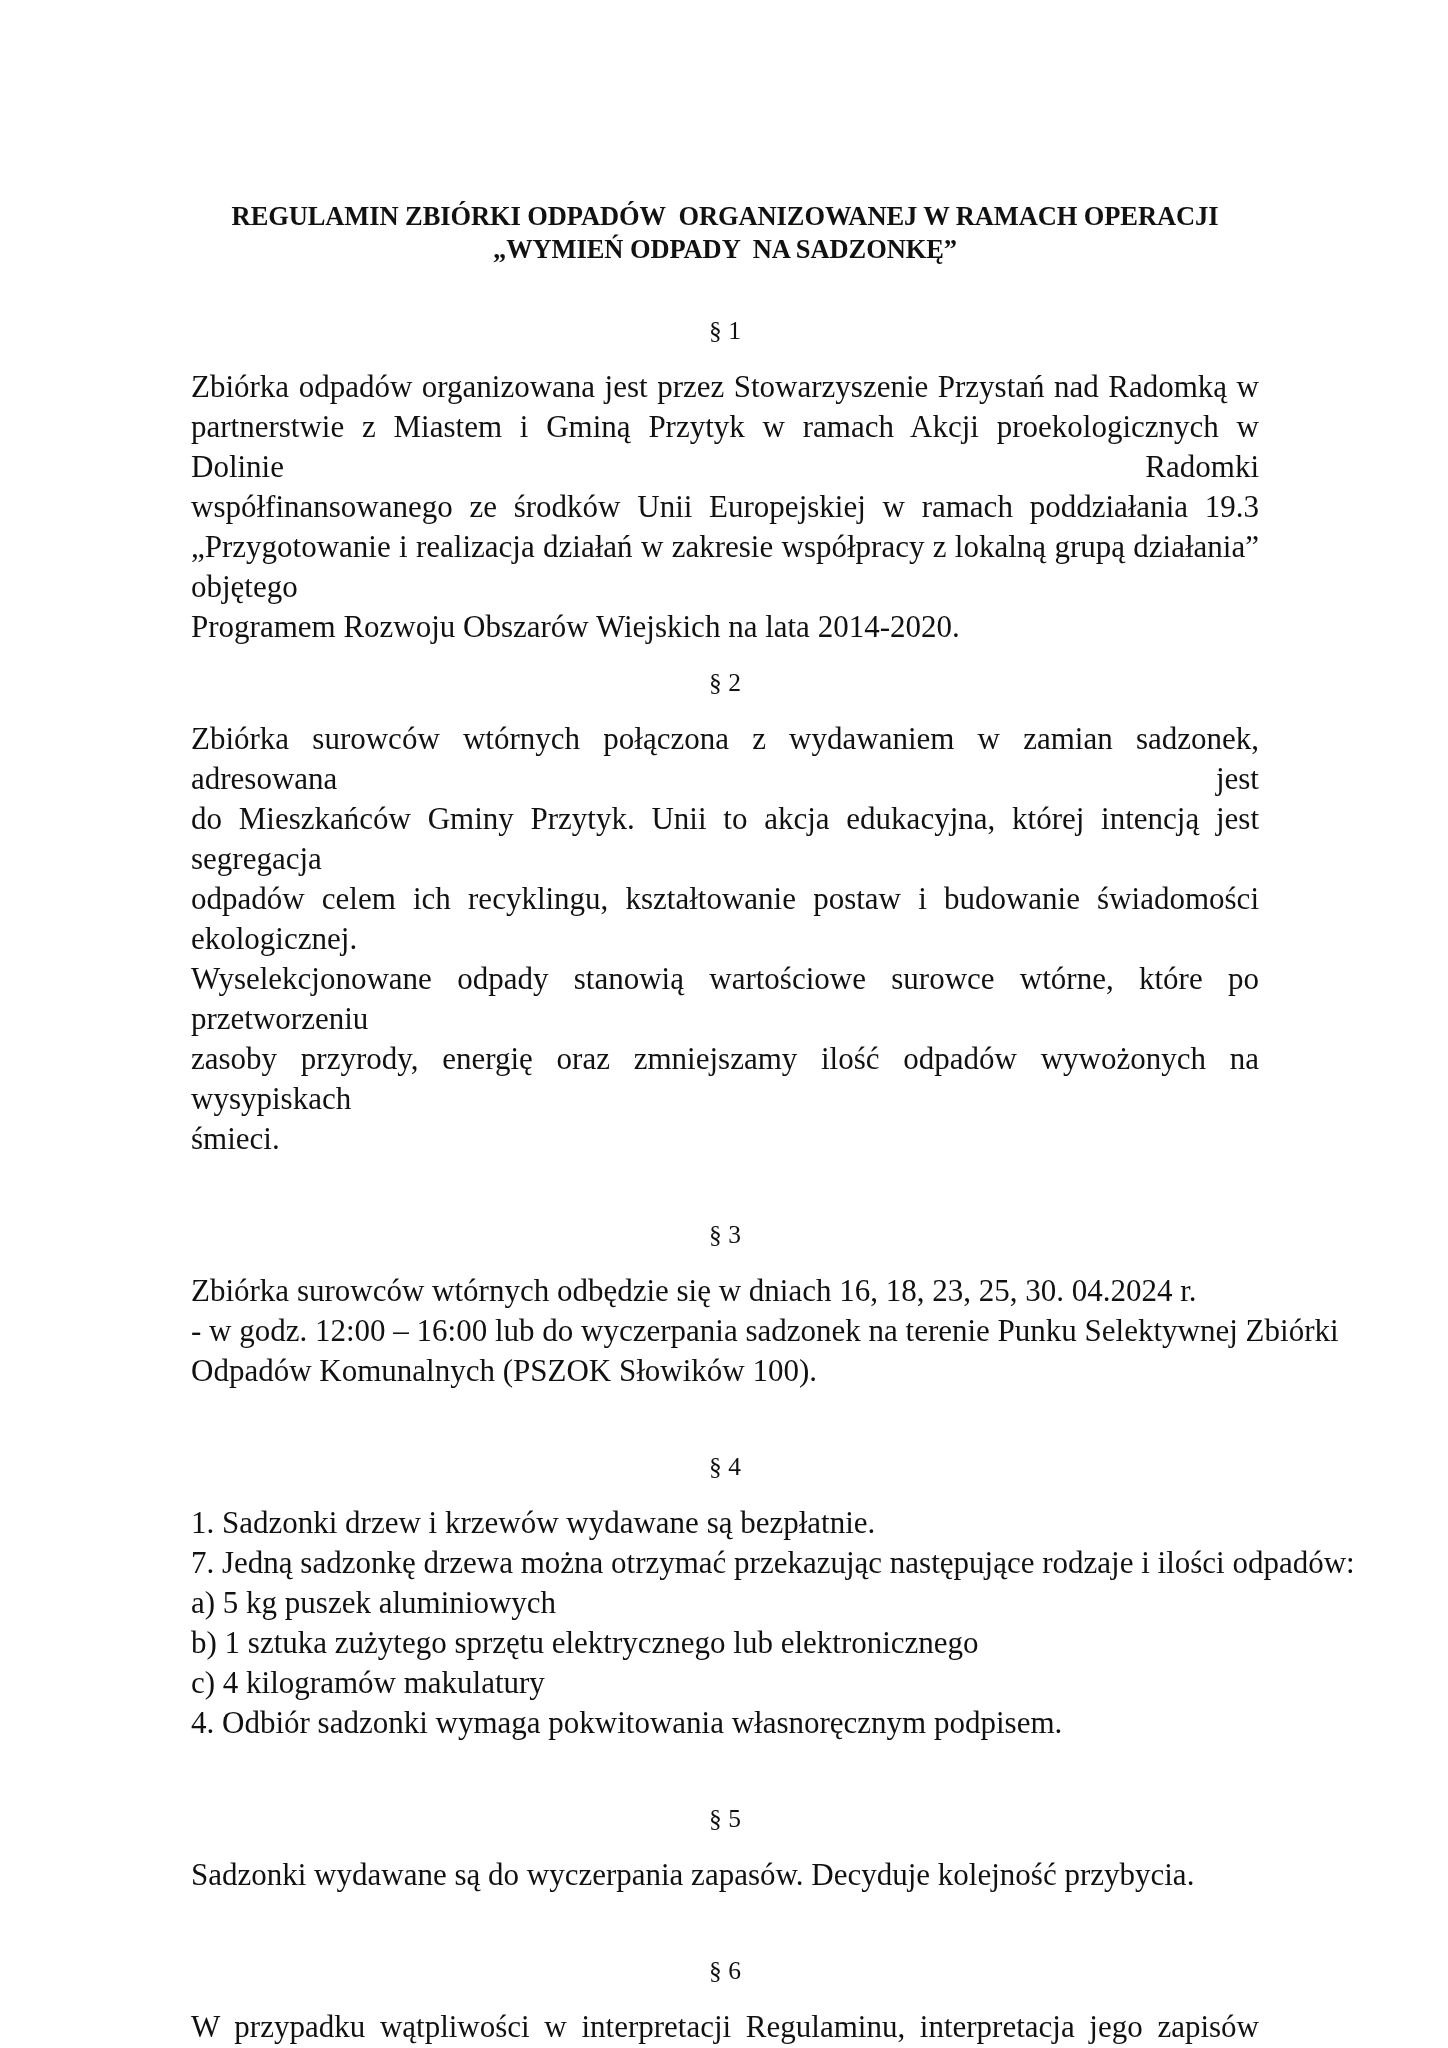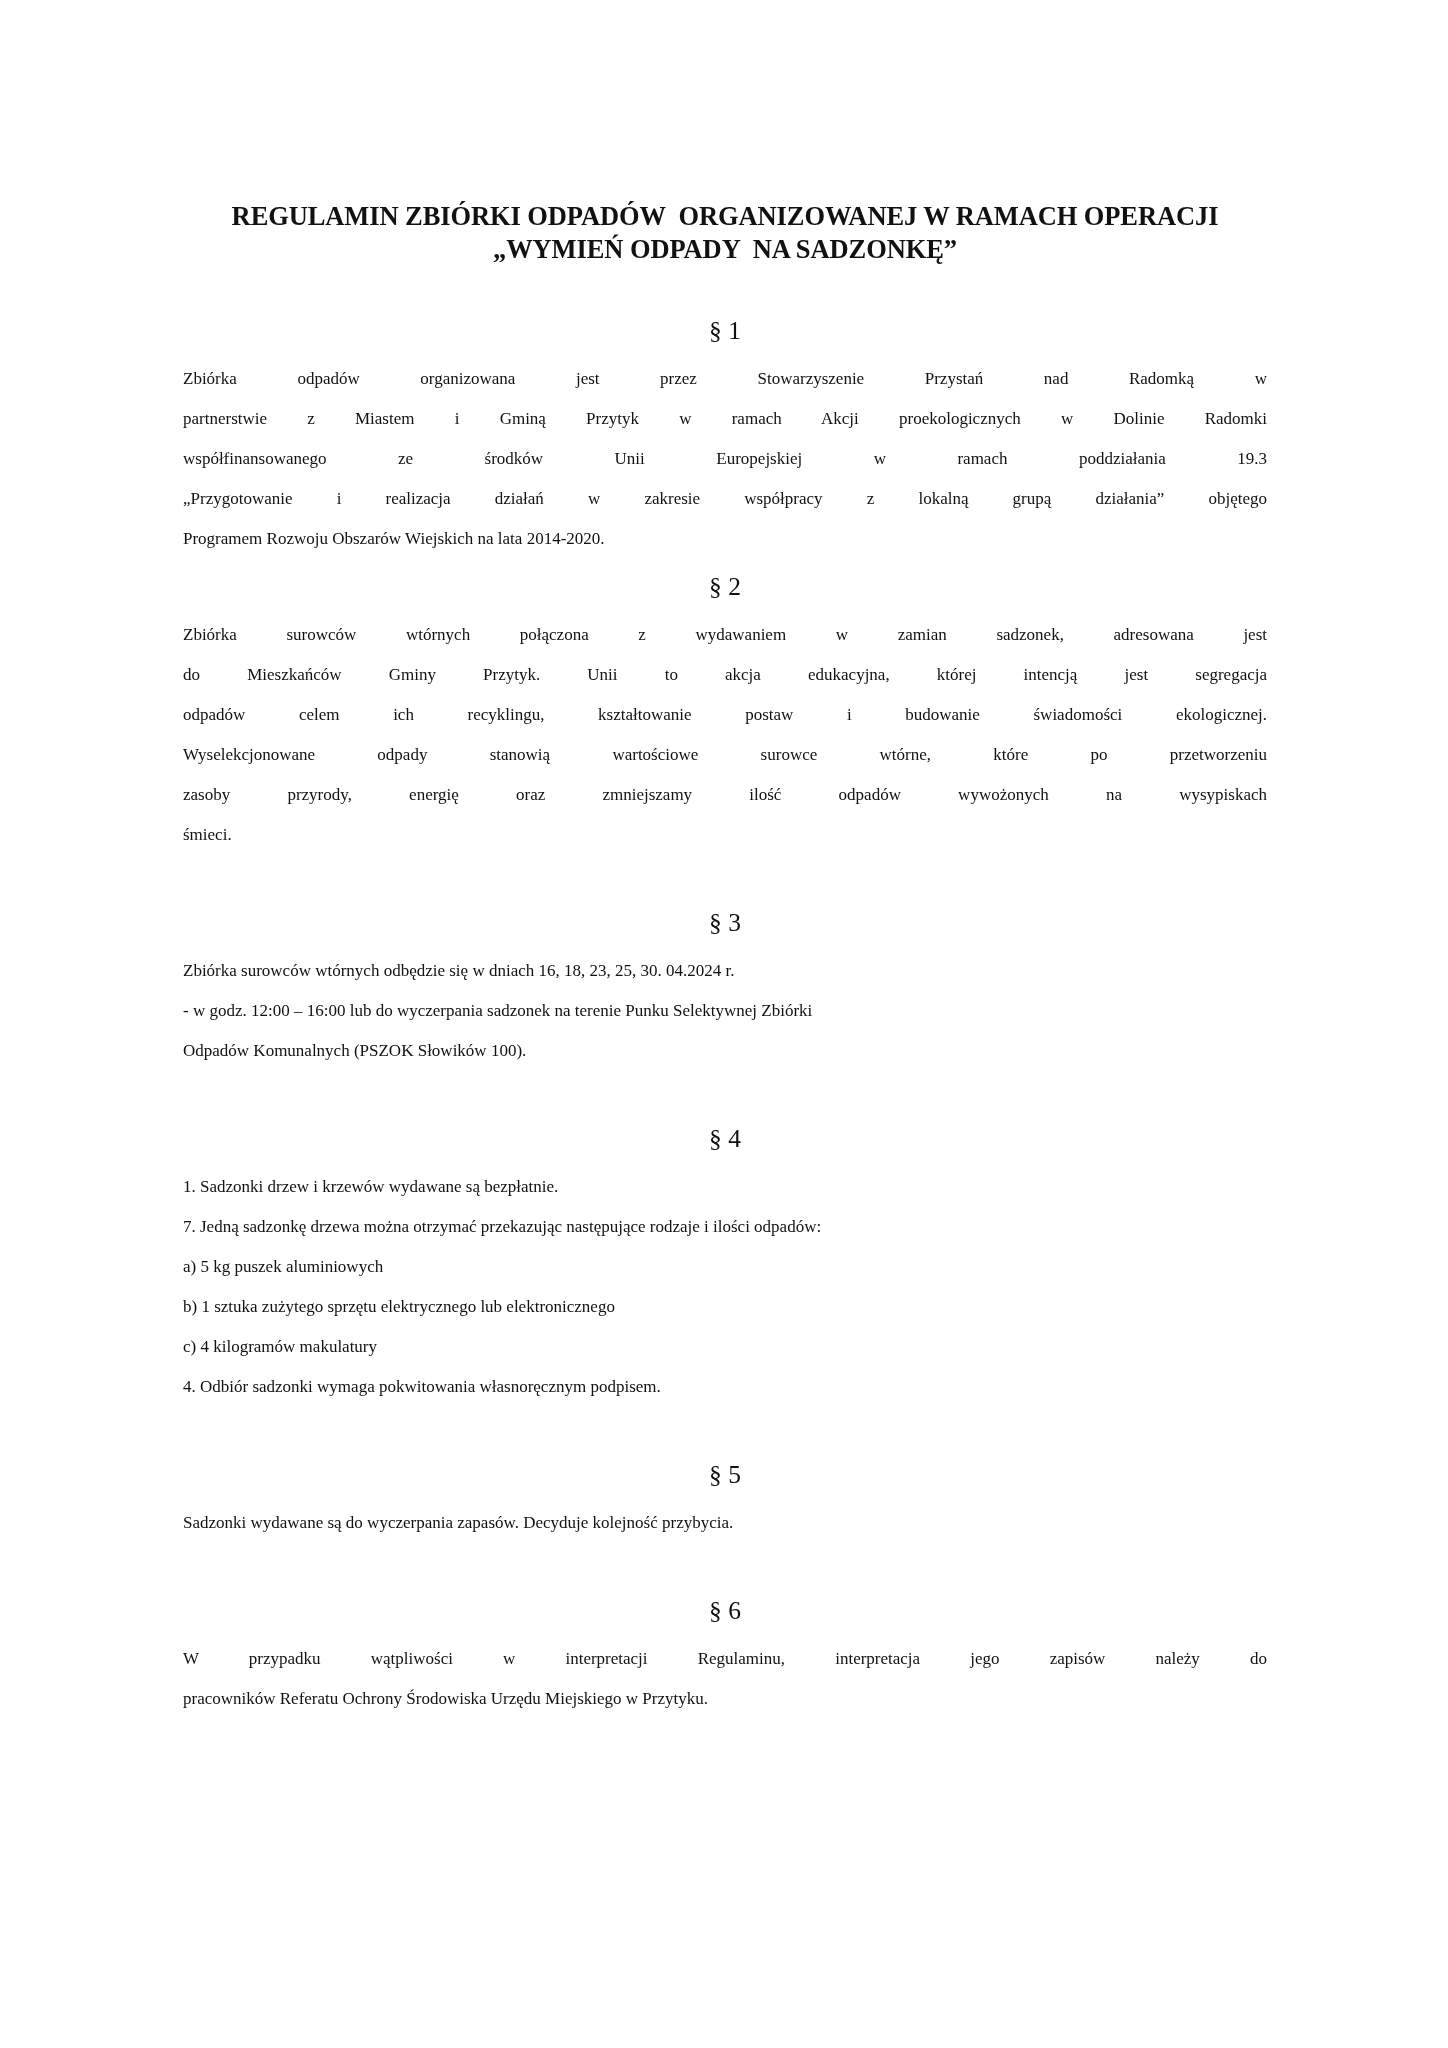--- a/index.html
+++ b/index.html
@@ -30,23 +30,23 @@
       letter-spacing: -0.1px;
     }
     .title-line { display: block; white-space: pre; }
     .section-mark {
       text-align: center;
       font-size: 25.5px;
       line-height: 40px;
       margin: 0;
     }
     .line {
-      font-size: 17px;
+      font-size: 31px;
       line-height: 40px;
-      margin: 8px;
+      margin: 16px;
       white-space: nowrap;
     }
     .jline {
       display: block;
       text-align: justify;
       text-align-last: justify;
       white-space: nowrap;
     }
     .lline {
       display: block;

